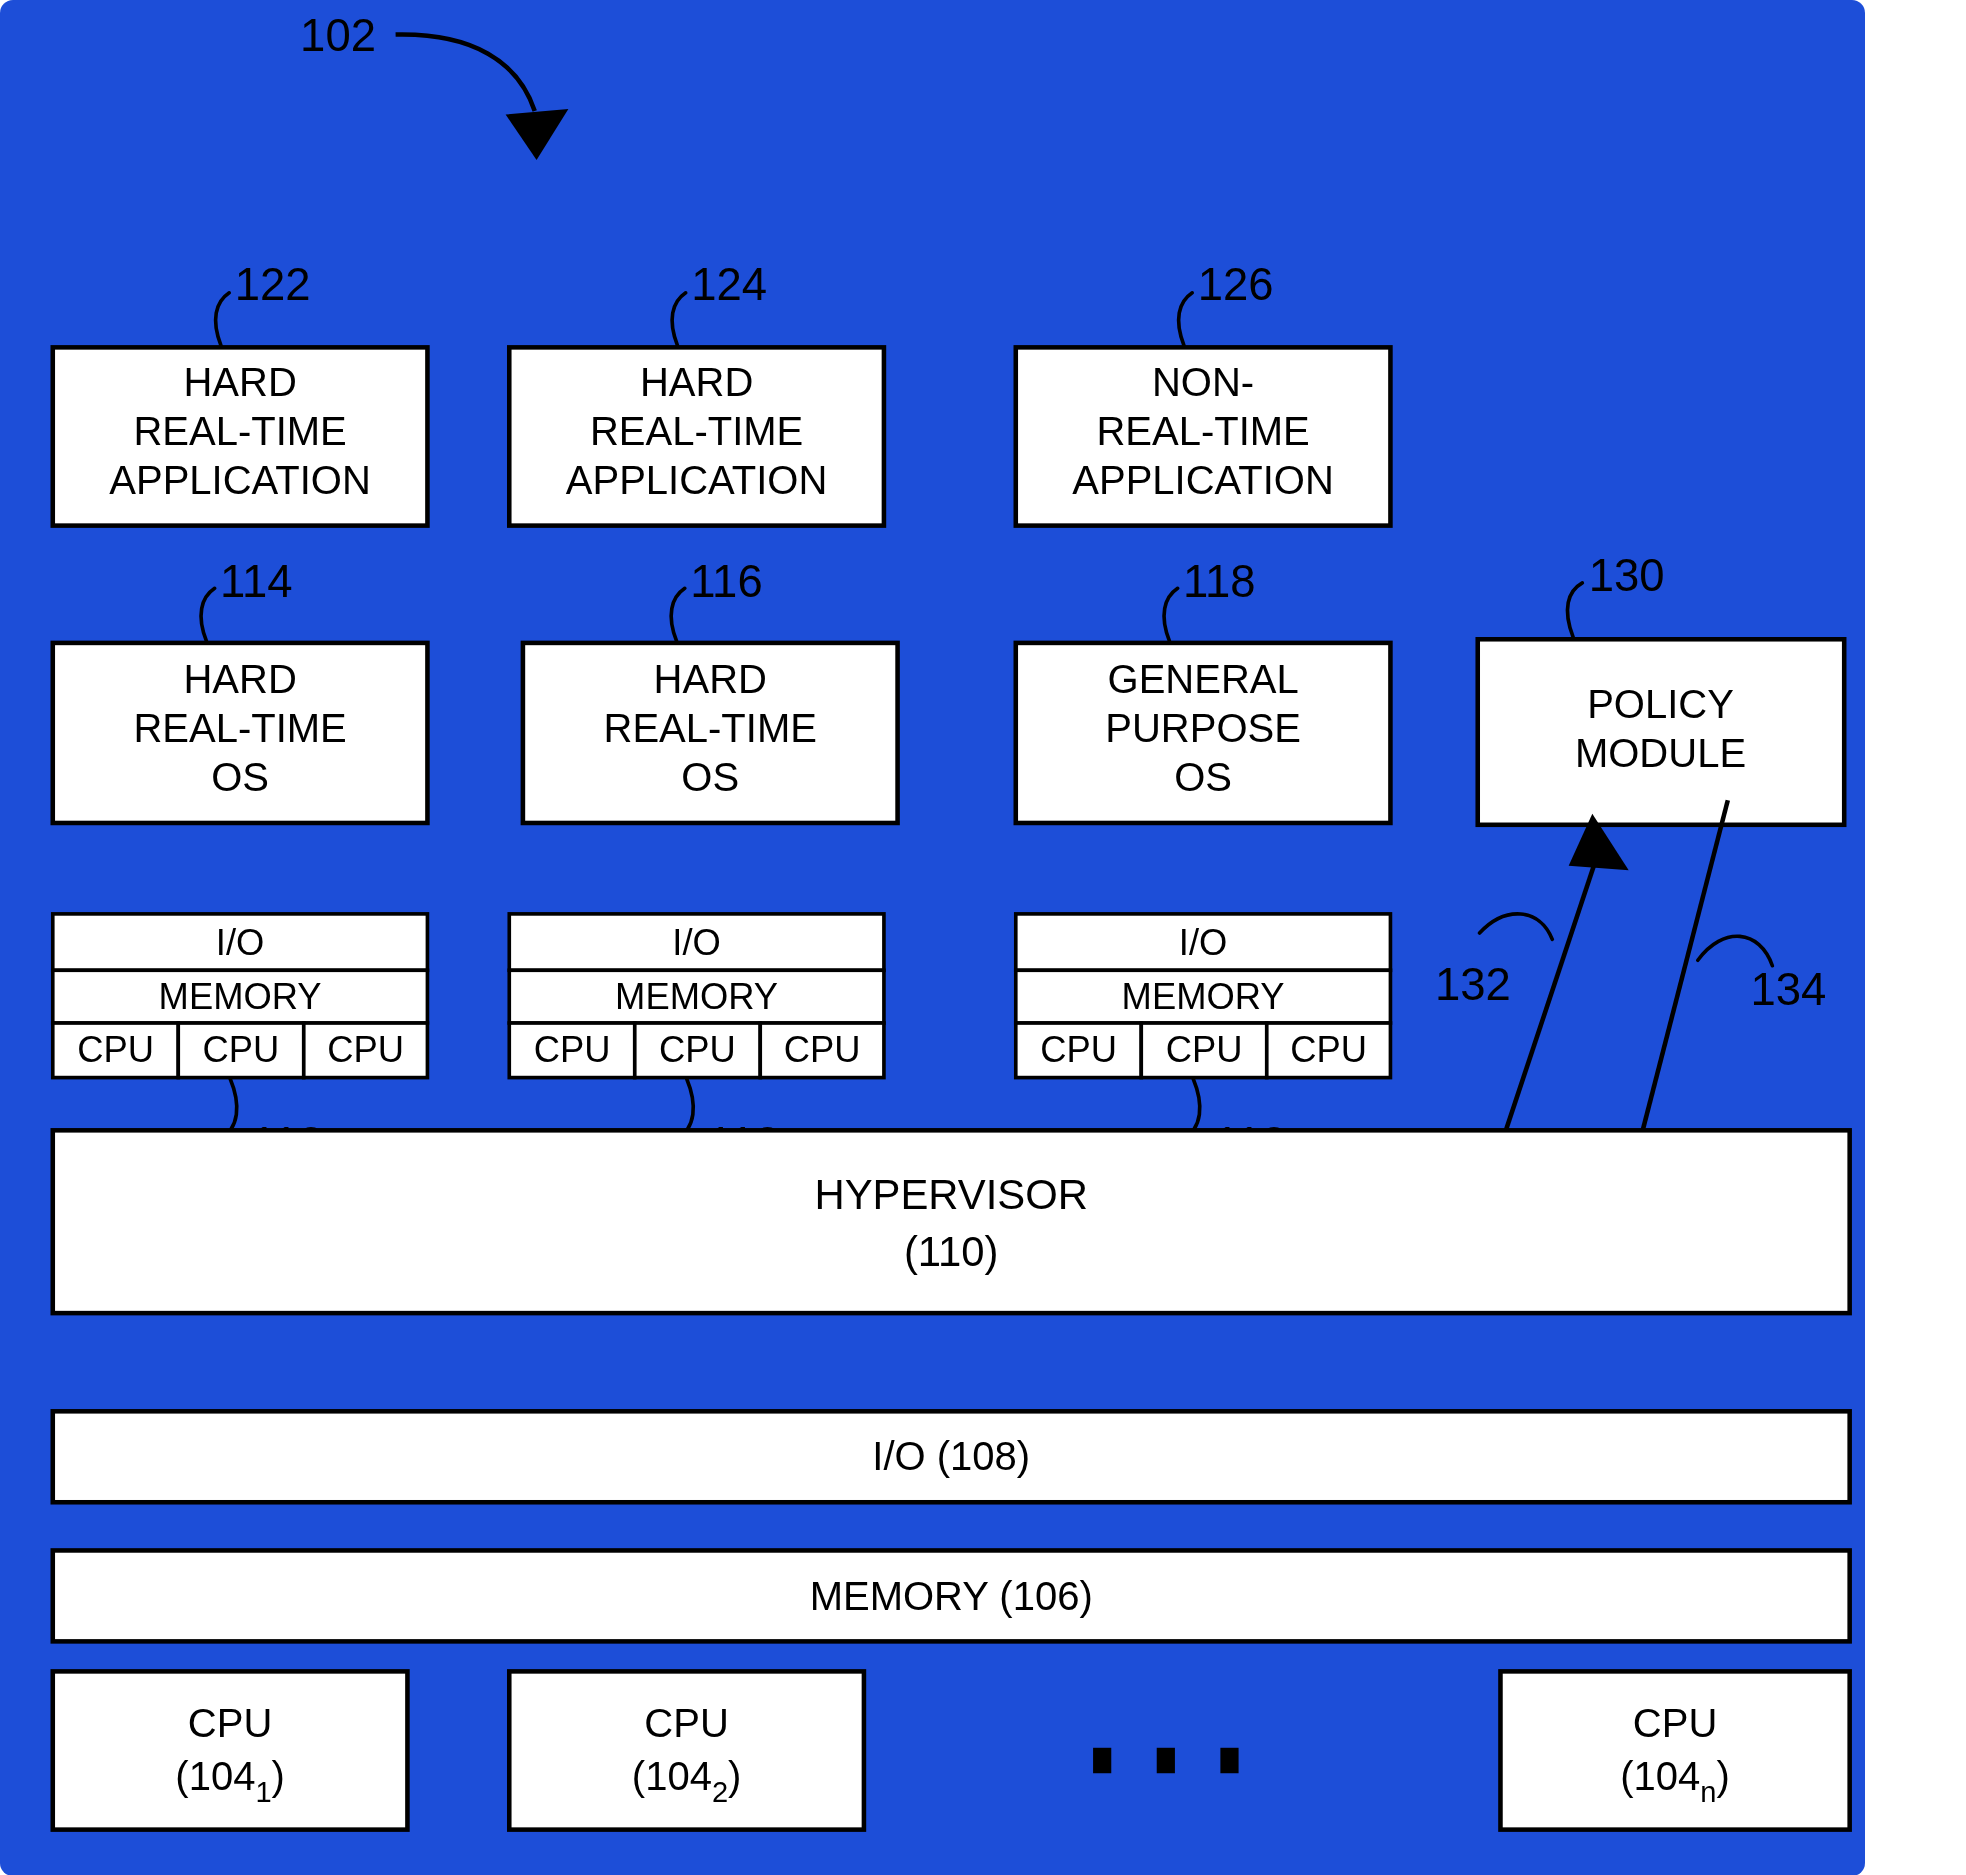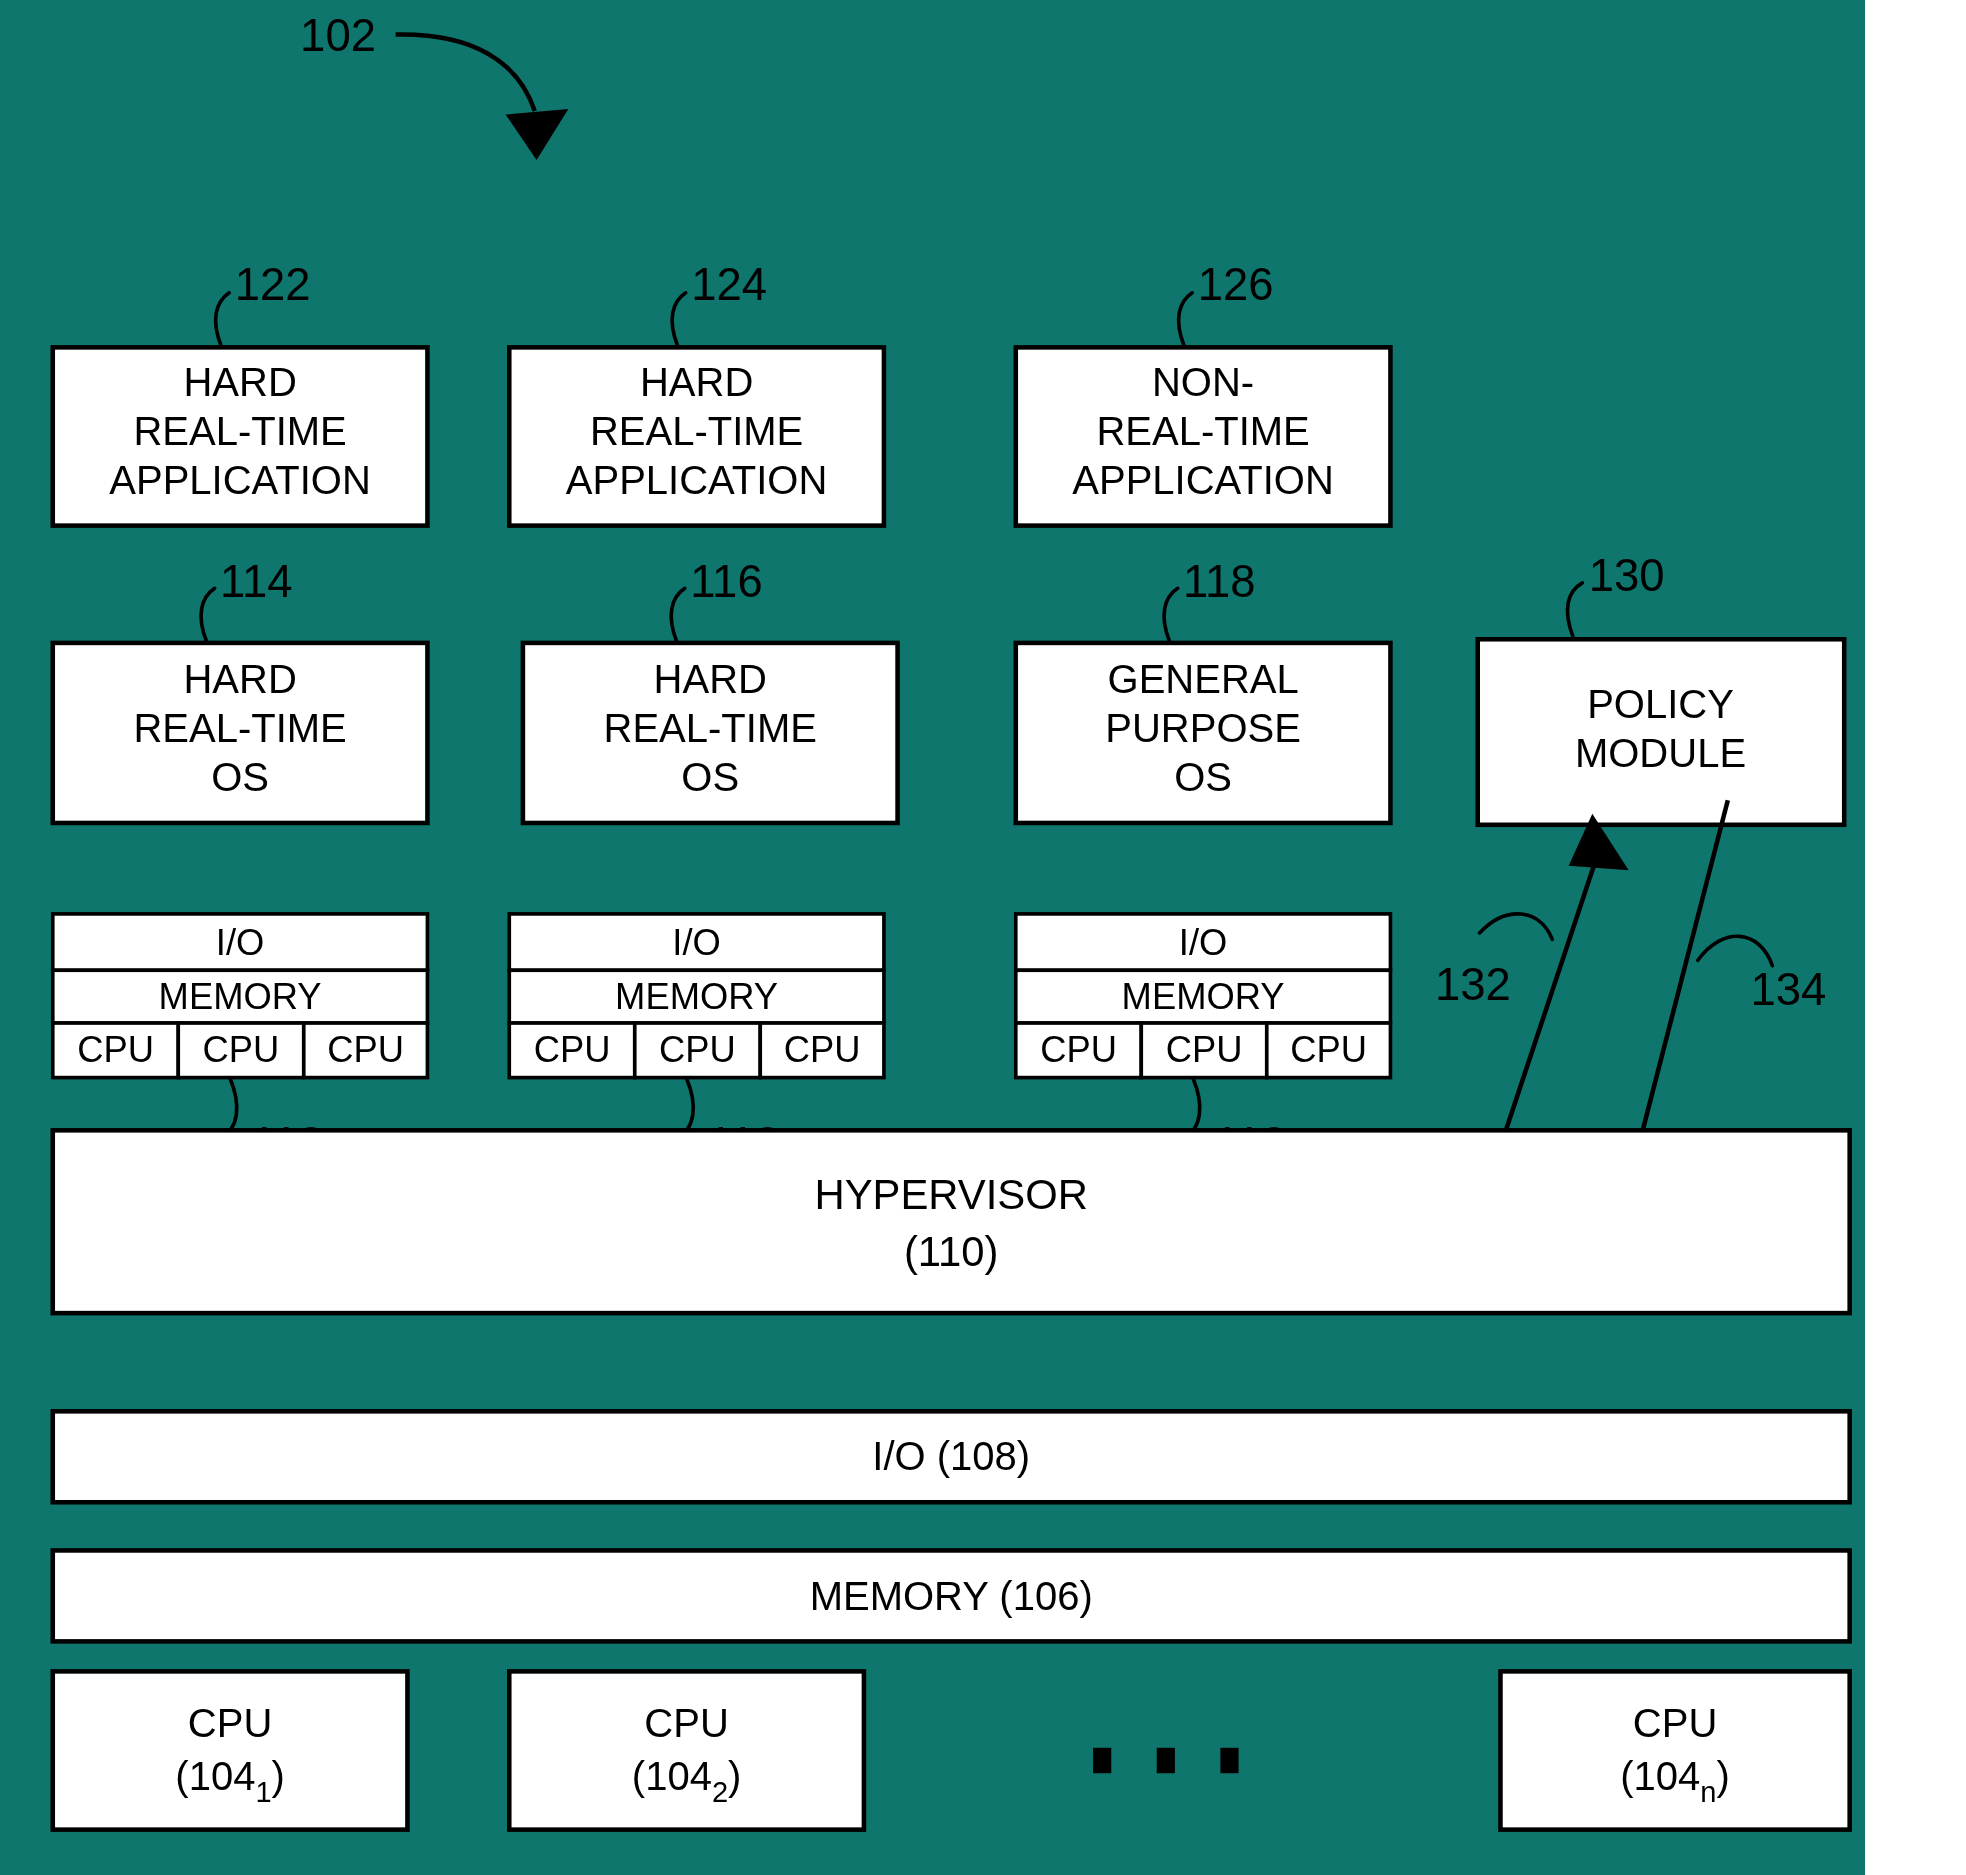--- a/index.html
+++ b/index.html
@@ -4,22 +4,23 @@
 <style>
   html, body {
     margin: 0;
     padding: 0;
     background: #ffffff;
   }
   #diagram-root {
     position: relative;
     width: 1865px;
     height: 1876px;
-    background: #0f766e;
+    background: #1d4ed8;
     font-family: "Liberation Sans", sans-serif;
+    border-radius: 13px;
   }
   svg.canvas {
     position: absolute;
     inset: 0;
     width: 1967px;
     height: 1876px;
     display: block;
   }
   .bx {
     fill: #ffffff;

